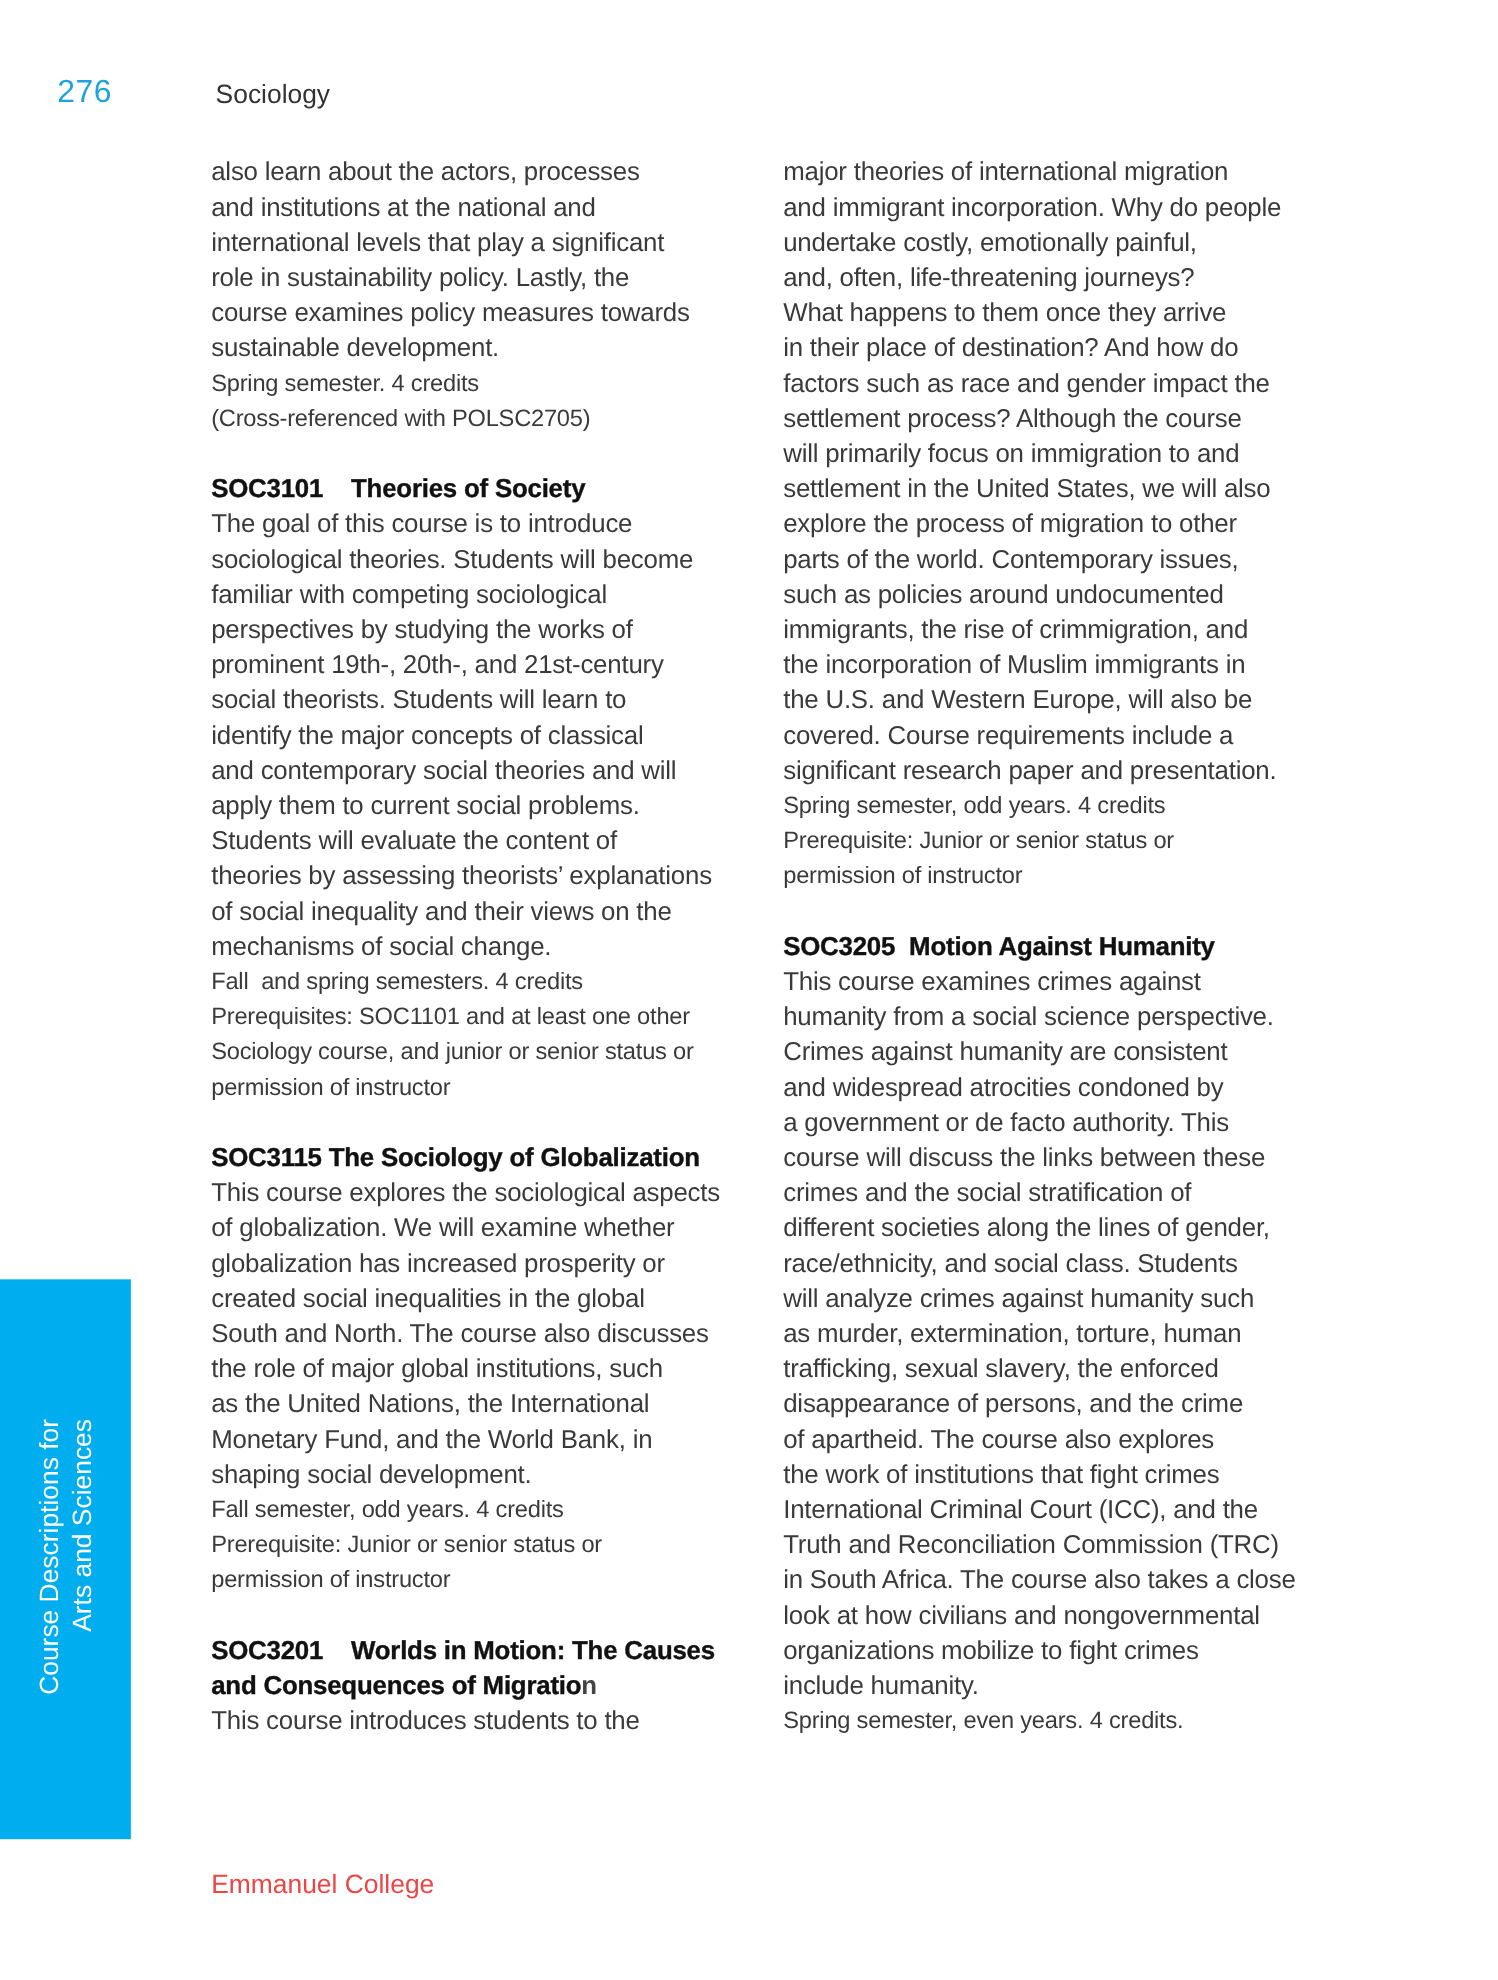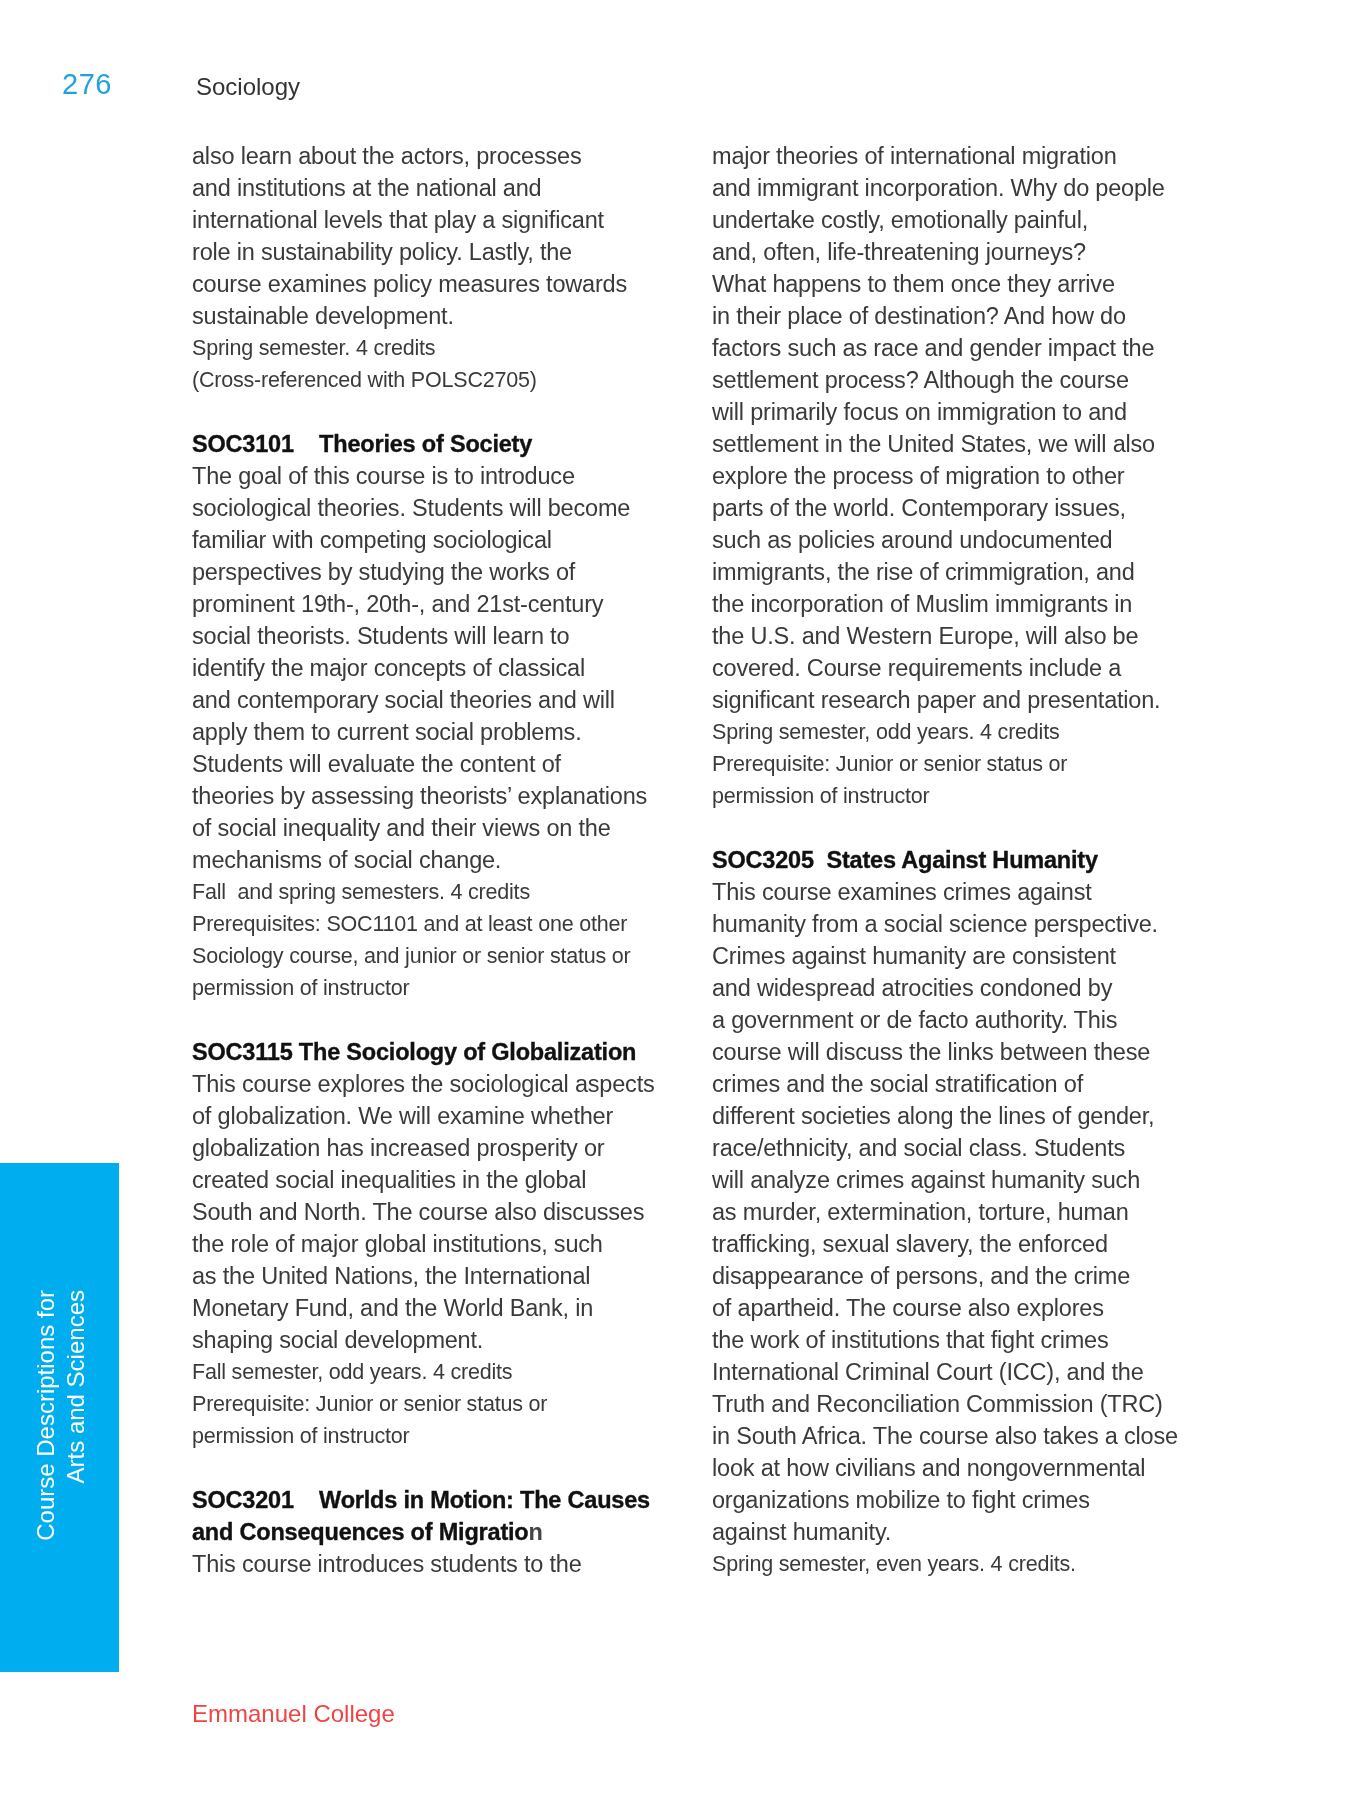--- a/index.html
+++ b/index.html
@@ -1,18 +1,18 @@
 <!DOCTYPE html>
 <html><head>
 <meta charset="utf-8">
 <style>
   html, body { margin:0; padding:0; background:#ffffff; }
   body { width:1362px; height:1800px; position:relative; overflow:hidden;
          font-family:"Liberation Sans", sans-serif; color:#3a3a3a; }
-  .pagenum { position:absolute; left:62px; top:68px; font-size:29px; color:#1fa3dd;
+  .pagenum { position:absolute; left:52px; top:68px; font-size:29px; color:#1fa3dd;
              letter-spacing:0.5px; }
   .running { position:absolute; left:196px; top:73px; font-size:24px; color:#333; }
   .col { position:absolute; top:140px; width:500px; font-size:23.5px; line-height:32px;
          letter-spacing:-0.2px; }
   .col.left { left:192px; }
   .col.right { left:712px; }
   .ln { white-space:pre; height:32px; }
   .ln.blank { height:32px; }
   .ln.head { color:#111; font-weight:bold; -webkit-text-stroke:0.35px #111; }
   .ln.meta { font-size:21.5px; color:#3a3a3a; }
@@ -94,42 +94,42 @@
     <div class="ln body"><span>such as policies around undocumented</span></div>
     <div class="ln body"><span>immigrants, the rise of crimmigration, and</span></div>
     <div class="ln body"><span>the incorporation of Muslim immigrants in</span></div>
     <div class="ln body"><span>the U.S. and Western Europe, will also be</span></div>
     <div class="ln body"><span>covered. Course requirements include a</span></div>
     <div class="ln body"><span>significant research paper and presentation.</span></div>
     <div class="ln meta"><span>Spring semester, odd years. 4 credits</span></div>
     <div class="ln meta"><span>Prerequisite: Junior or senior status or</span></div>
     <div class="ln meta"><span>permission of instructor</span></div>
     <div class="ln blank"><span></span></div>
-    <div class="ln head"><span>SOC3205  States Against Humanity</span></div>
+    <div class="ln head"><span>SOC3205  Motion Against Humanity</span></div>
     <div class="ln body"><span>This course examines crimes against</span></div>
     <div class="ln body"><span>humanity from a social science perspective.</span></div>
     <div class="ln body"><span>Crimes against humanity are consistent</span></div>
     <div class="ln body"><span>and widespread atrocities condoned by</span></div>
     <div class="ln body"><span>a government or de facto authority. This</span></div>
     <div class="ln body"><span>course will discuss the links between these</span></div>
     <div class="ln body"><span>crimes and the social stratification of</span></div>
     <div class="ln body"><span>different societies along the lines of gender,</span></div>
     <div class="ln body"><span>race/ethnicity, and social class. Students</span></div>
     <div class="ln body"><span>will analyze crimes against humanity such</span></div>
     <div class="ln body"><span>as murder, extermination, torture, human</span></div>
     <div class="ln body"><span>trafficking, sexual slavery, the enforced</span></div>
     <div class="ln body"><span>disappearance of persons, and the crime</span></div>
     <div class="ln body"><span>of apartheid. The course also explores</span></div>
     <div class="ln body"><span>the work of institutions that fight crimes</span></div>
     <div class="ln body"><span>International Criminal Court (ICC), and the</span></div>
     <div class="ln body"><span>Truth and Reconciliation Commission (TRC)</span></div>
     <div class="ln body"><span>in South Africa. The course also takes a close</span></div>
     <div class="ln body"><span>look at how civilians and nongovernmental</span></div>
     <div class="ln body"><span>organizations mobilize to fight crimes</span></div>
-    <div class="ln body"><span>against humanity.</span></div>
+    <div class="ln body"><span>include humanity.</span></div>
     <div class="ln meta"><span>Spring semester, even years. 4 credits.</span></div>
   </div>
 
 <div class="sidebar">
   <div class="side-text">
     <div class="side-inner">
       <div>Course Descriptions for</div>
       <div>Arts and Sciences</div>
     </div>
   </div>

